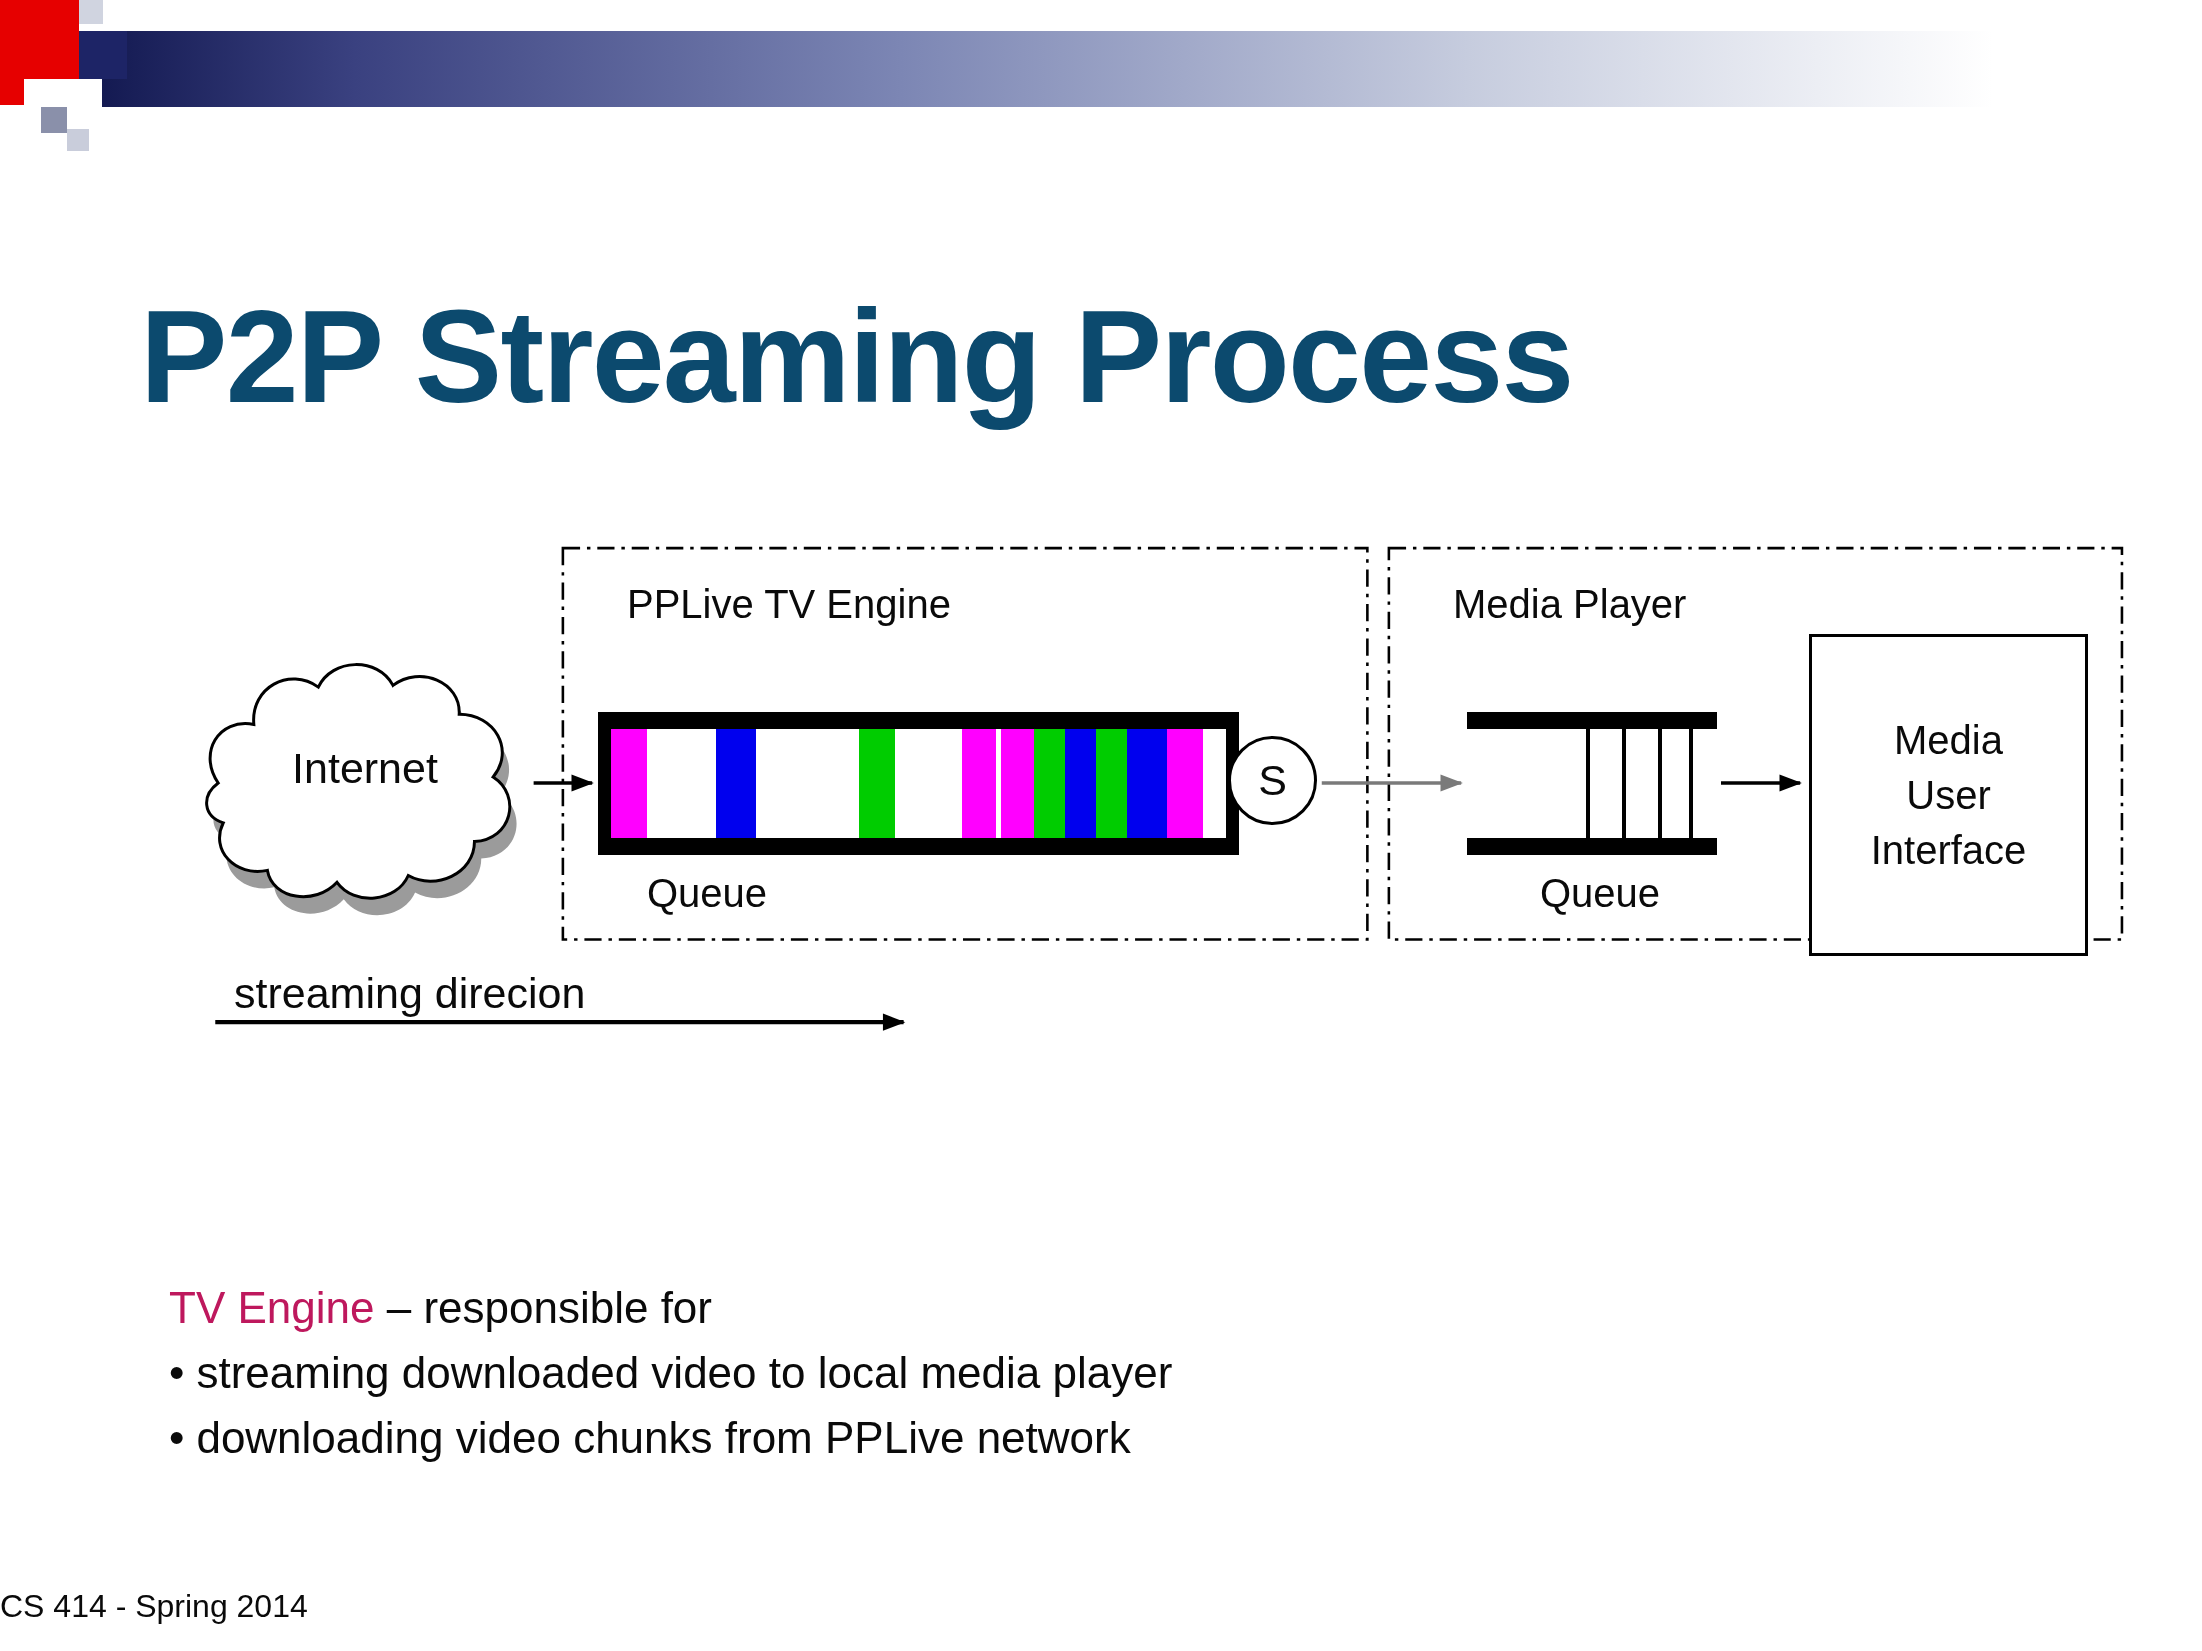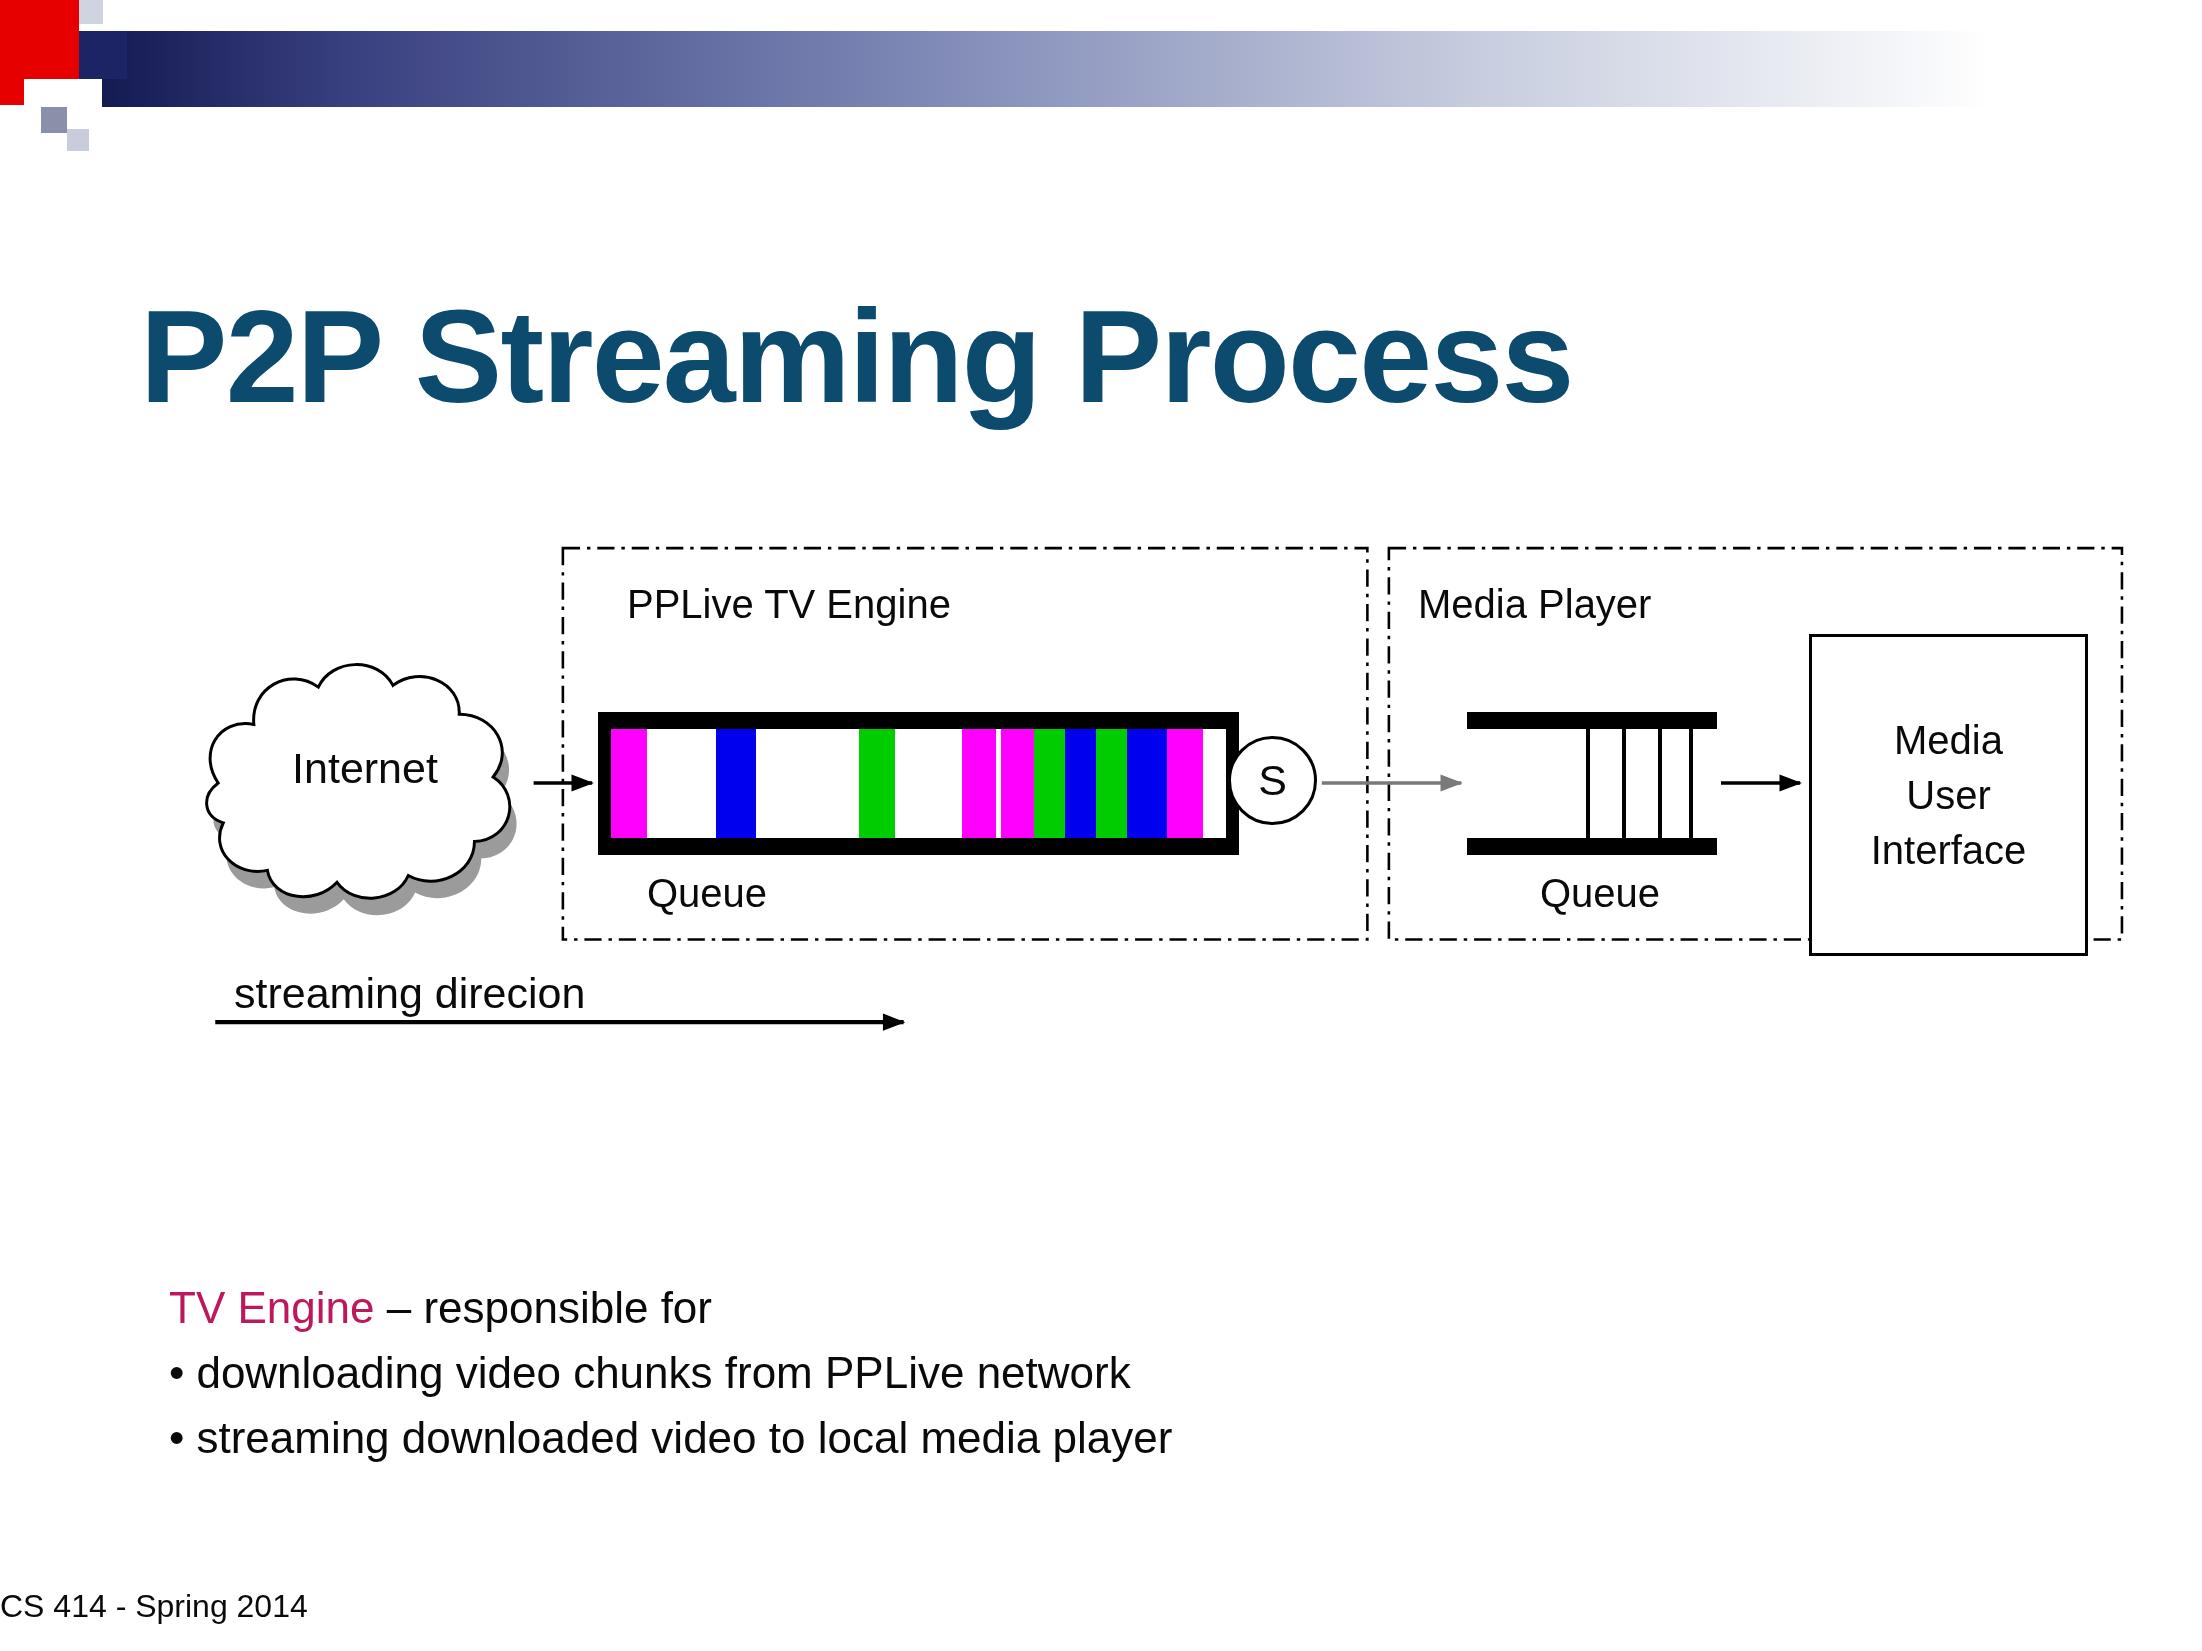--- a/index.html
+++ b/index.html
@@ -27,21 +27,21 @@
   .arrows{position:absolute;left:0;top:0;z-index:1;}
 
   .cloud-wrap{position:absolute;left:165px;top:626px;width:400px;height:297px;z-index:2;}
   .cloud-wrap svg{display:block;width:100%;height:100%;}
   .cloud-label{position:absolute;left:0;top:0;width:100%;height:100%;
     display:flex;align-items:center;justify-content:center;
     font-size:43px;padding-bottom:12px;box-sizing:border-box;}
 
   .box-title{position:absolute;font-size:40px;z-index:2;white-space:nowrap;margin-left:16px;}
   #tv-title{left:611px;top:582px;}
-  #mp-title{left:1402px;top:582px;}
+  #mp-title{left:1437px;top:582px;}
 
   .tv-queue{position:absolute;left:598px;top:712px;width:641px;height:143px;
     border:solid #000;border-width:17px 13.8px;background:#fff;z-index:2;box-sizing:border-box;}
   #tv-queue-inner{display:flex;height:100%;width:100%;}
   .seg{height:100%;flex-shrink:0;}
 
   .server-circle{position:absolute;left:1228px;top:736px;width:89px;height:89px;
     border:3.4px solid #000;border-radius:50%;background:#fff;z-index:3;box-sizing:border-box;
     display:flex;align-items:center;justify-content:center;font-size:43px;}
 
@@ -158,23 +158,23 @@
     <div>Interface</div>
   </div>
 
   <div class="stream-label">streaming direcion</div>
 
   <div class="notes">
     <div class="heading">
       <span class="red">TV Engine</span><span> – responsible for</span>
     </div>
     <div class="bullet">
-      <span class="b">•</span><span>downloading video chunks from PPLive network</span>
+      <span class="b">•</span><span>streaming downloaded video to local media player</span>
     </div>
     <div class="bullet">
-      <span class="b">•</span><span>streaming downloaded video to local media player</span>
+      <span class="b">•</span><span>downloading video chunks from PPLive network</span>
     </div>
   </div>
 
   <div class="footer">CS 414 - Spring 2014</div>
 
 </div>
 
 
 </body></html>

